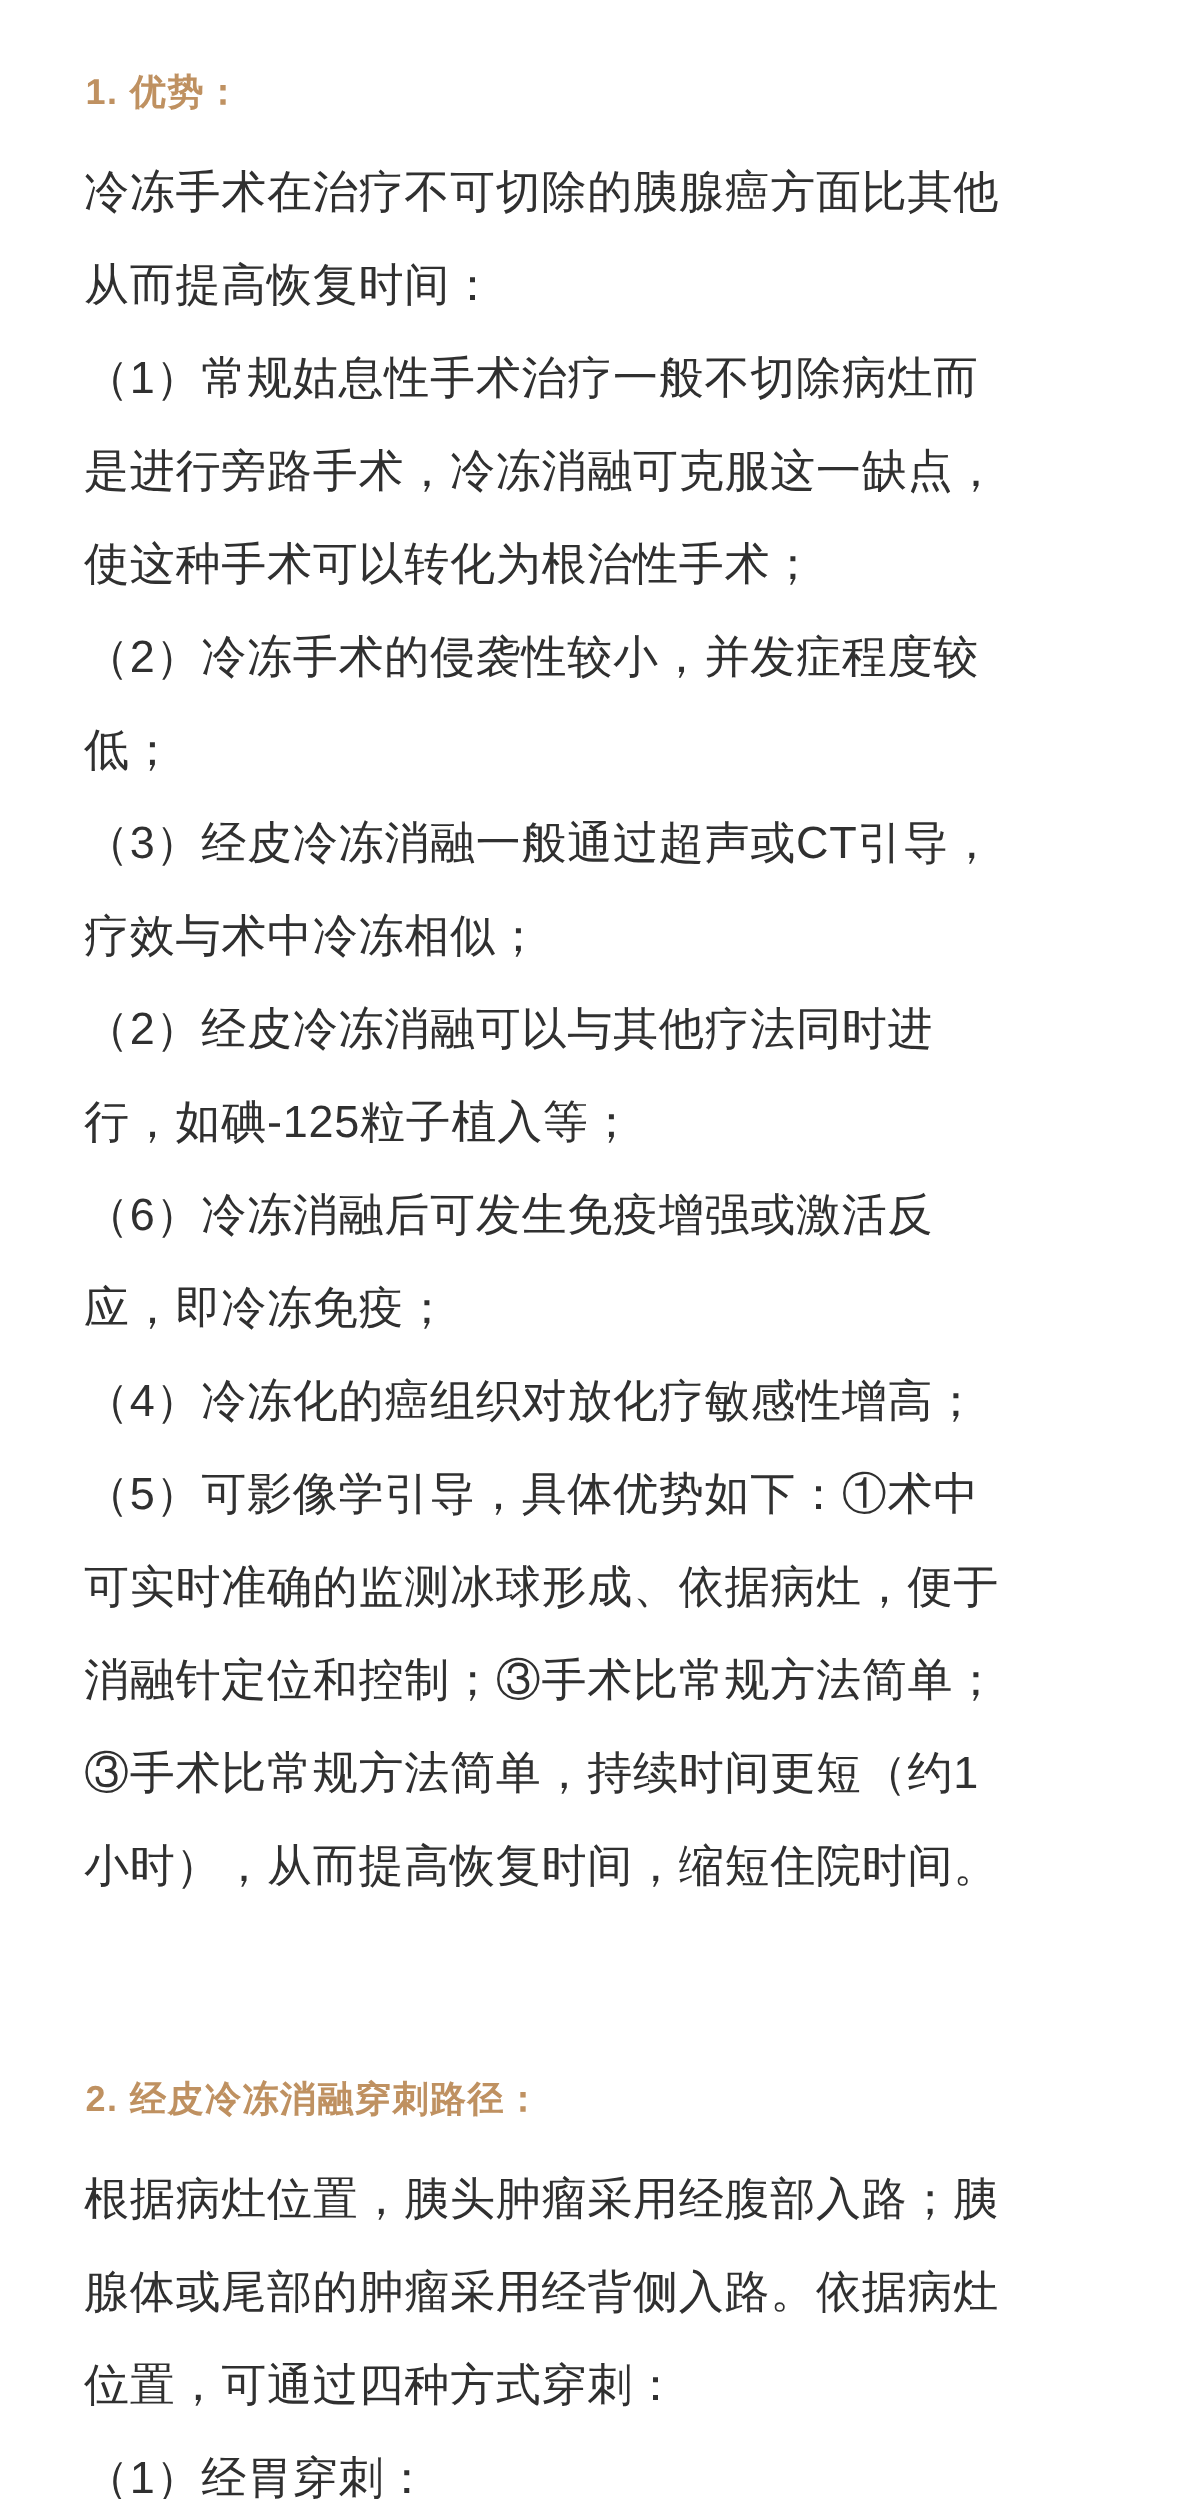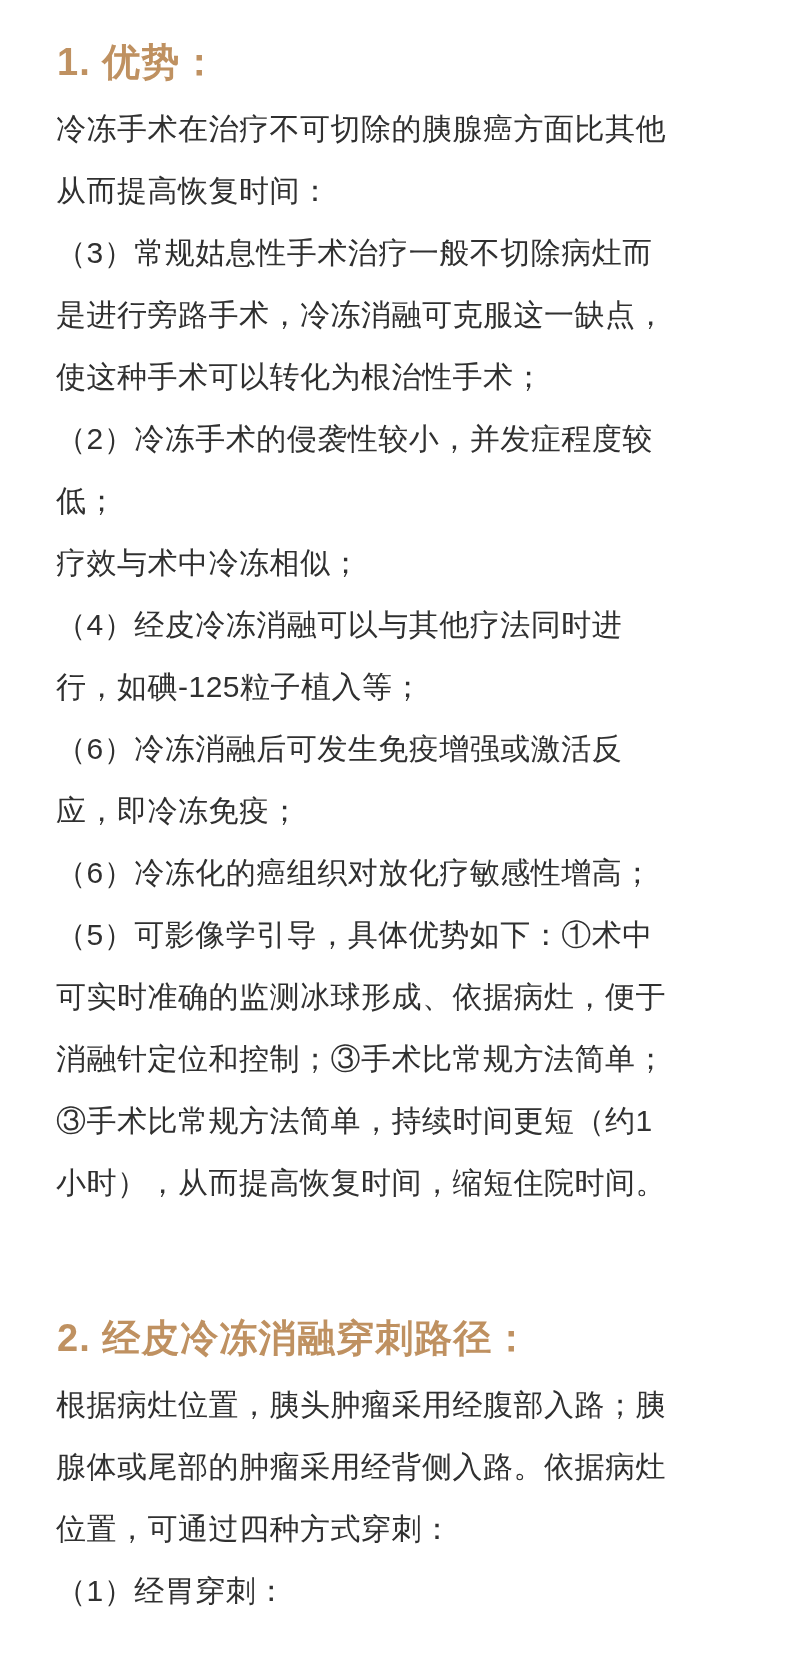--- a/index.html
+++ b/index.html
@@ -12,21 +12,21 @@
     font-family: "Liberation Sans", sans-serif;
   }
   .page {
     box-sizing: border-box;
     width: 800px;
     min-height: 1666px;
     padding: 42px 48px 16px 56px;
     background: #ffffff;
   }
   .section-heading {
-    font-size: 38px;
+    font-size: 24px;
     font-weight: bold;
     color: #bf9161;
     line-height: 40px;
     letter-spacing: 1px;
     margin: 0 0 16px 1px;
   }
   .section-heading.second {
     margin-top: 104px;
   }
   .body-line {
@@ -40,31 +40,32 @@
 </head>
 <body>
 
 <div class="page">
 
   <div class="section">
     <h2 class="section-heading">1. 优势：</h2>
     <div class="section-body">
       <div class="body-line">冷冻手术在治疗不可切除的胰腺癌方面比其他</div>
       <div class="body-line">从而提高恢复时间：</div>
-      <div class="body-line">（3）常规姑息性手术治疗一般不切除病灶而</div>
+      <div class="body-line">（1）常规姑息性手术治疗一般不切除病灶而</div>
       <div class="body-line">是进行旁路手术，冷冻消融可克服这一缺点，</div>
       <div class="body-line">使这种手术可以转化为根治性手术；</div>
       <div class="body-line">（2）冷冻手术的侵袭性较小，并发症程度较</div>
       <div class="body-line">低；</div>
+      <div class="body-line">（3）经皮冷冻消融一般通过超声或CT引导，</div>
       <div class="body-line">疗效与术中冷冻相似；</div>
-      <div class="body-line">（4）经皮冷冻消融可以与其他疗法同时进</div>
+      <div class="body-line">（2）经皮冷冻消融可以与其他疗法同时进</div>
       <div class="body-line">行，如碘-125粒子植入等；</div>
       <div class="body-line">（6）冷冻消融后可发生免疫增强或激活反</div>
       <div class="body-line">应，即冷冻免疫；</div>
-      <div class="body-line">（6）冷冻化的癌组织对放化疗敏感性增高；</div>
+      <div class="body-line">（4）冷冻化的癌组织对放化疗敏感性增高；</div>
       <div class="body-line">（5）可影像学引导，具体优势如下：①术中</div>
       <div class="body-line">可实时准确的监测冰球形成、依据病灶，便于</div>
       <div class="body-line">消融针定位和控制；③手术比常规方法简单；</div>
       <div class="body-line">③手术比常规方法简单，持续时间更短（约1</div>
       <div class="body-line">小时），从而提高恢复时间，缩短住院时间。</div>
     </div>
   </div>
 
   <div class="section">
     <h2 class="section-heading second">2. 经皮冷冻消融穿刺路径：</h2>

